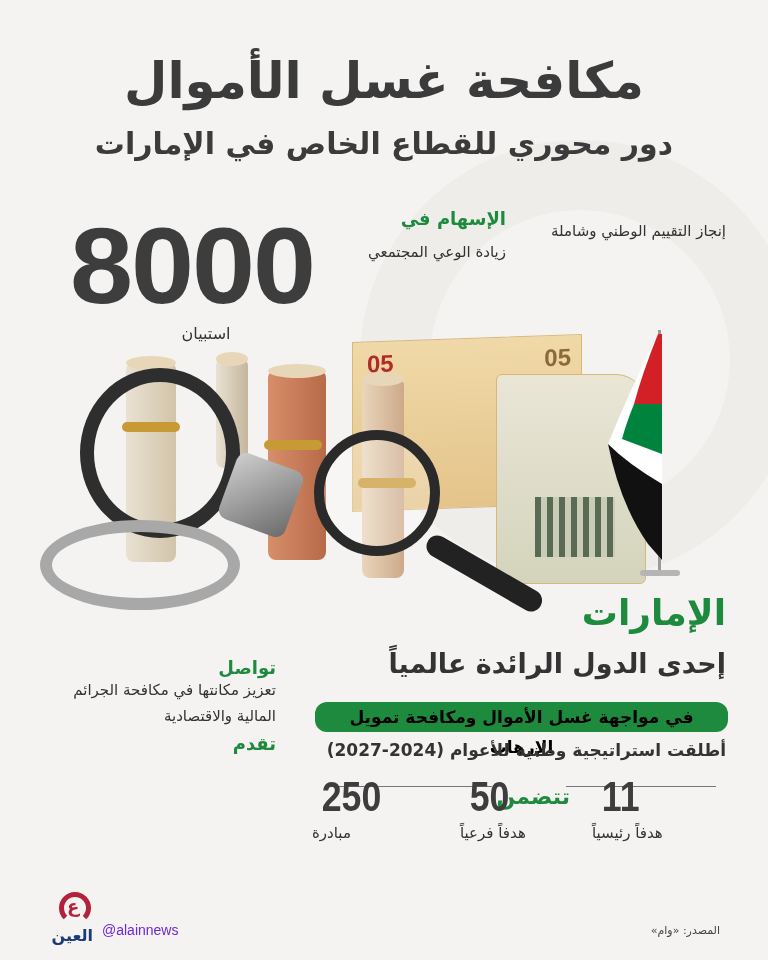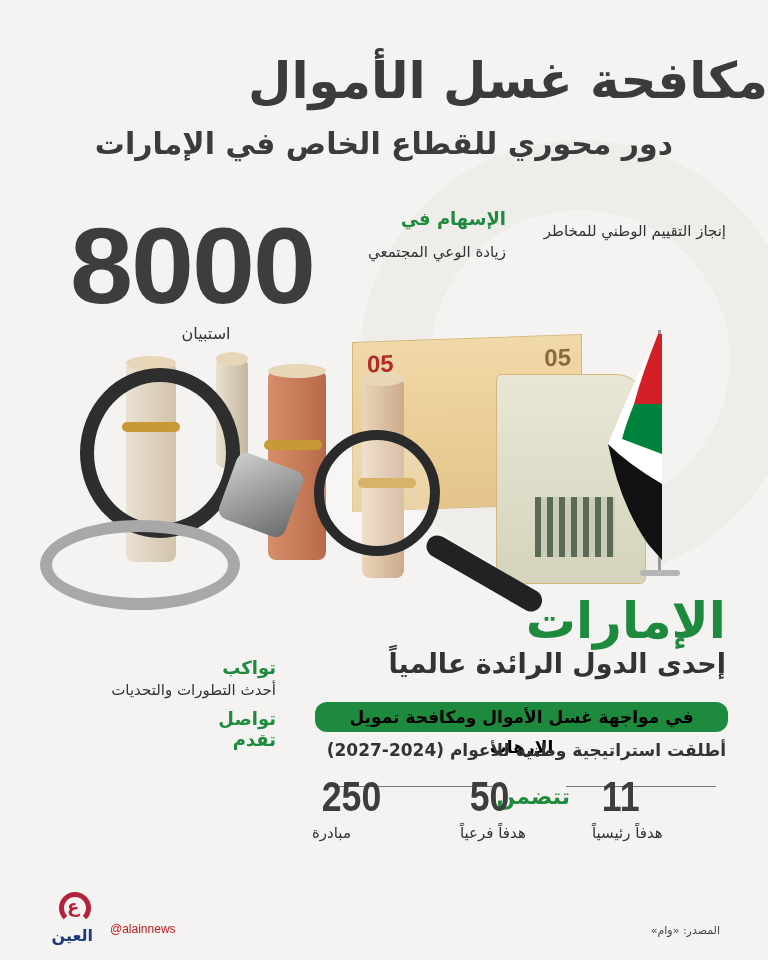--- a/index.html
+++ b/index.html
@@ -9,21 +9,21 @@
     background: #f4f3f1;
     font-family: "DejaVu Sans", sans-serif;
     color: #333;
     direction: rtl;
   }
   .bg-ring {
     position: absolute; left: 360px; top: 140px; width: 440px; height: 440px;
     border-radius: 50%; border: 70px solid #ecebe8; opacity: .8;
   }
   .title {
-    position: absolute; top: 52px; left: 0; width: 768px; text-align: right;
+    position: absolute; top: 52px; left: 0; width: 768px; text-align: center;
     font-size: 50px; font-weight: bold; color: #3b3b3b; letter-spacing: -1px;
   }
   .subtitle {
     position: absolute; top: 126px; left: 0; width: 768px; text-align: center;
     font-size: 30px; font-weight: bold; color: #3b3b3b;
   }
   .stat-col { position: absolute; text-align: right; }
   .stat-col .h { color: #1e8a3d; font-weight: bold; font-size: 18px; }
   .stat-col .b { color: #333; font-size: 15px; line-height: 1.55; margin-top: 12px; }
   .col1 { right: 42px; top: 208px; width: 190px; }
@@ -56,21 +56,21 @@
   .cuff1 { left: 44px; top: 38px; width: 160px; height: 170px; }
   .cuff2 { left: 4px; top: 190px; width: 200px; height: 90px; border-color: #a8a8a8; border-width: 12px; }
   .chain { position: absolute; left: 190px; top: 130px; width: 70px; height: 70px; background: linear-gradient(135deg,#cfcfcf,#6a6a6a); border-radius: 10px; transform: rotate(20deg); }
   .lens { position: absolute; left: 278px; top: 100px; width: 126px; height: 126px; border-radius: 50%; border: 10px solid #2a2a2a; background: rgba(255,255,255,.25); }
   .handle { position: absolute; left: 392px; top: 200px; width: 130px; height: 22px; background: #222; border-radius: 11px; transform: rotate(30deg); transform-origin: left center; }
   .pole { position: absolute; left: 622px; top: 0; width: 3px; height: 245px; background: #9a9a9a; }
   .base { position: absolute; left: 604px; top: 240px; width: 40px; height: 6px; background: #b5b5b5; border-radius: 3px; }
   .flag { position: absolute; left: 572px; top: 4px; width: 54px; height: 226px; }
 
   
-  .uae-title { position: absolute; right: 42px; top: 592px; font-size: 50px; font-weight: bold; color: #1e8a3d; }
+  .uae-title { position: absolute; right: 42px; top: 592px; font-size: 36px; font-weight: bold; color: #1e8a3d; }
   .uae-sub { position: absolute; right: 42px; top: 648px; font-size: 27px; font-weight: bold; color: #333; }
   .green-bar { position: absolute; right: 40px; top: 702px; width: 413px; height: 30px; background: #1e8a3d; color: #000000; font-size: 17px; font-weight: bold; text-align: center; line-height: 30px; border-radius: 12px; }
   .strategy { position: absolute; right: 42px; top: 740px; font-size: 17px; font-weight: bold; color: #333; }
   .divider { position: absolute; top: 786px; height: 1px; background: #777; }
   .div-l { left: 326px; width: 166px; }
   .div-r { left: 566px; width: 150px; }
   .includes { position: absolute; left: 490px; width: 80px; top: 784px; text-align: right; color: #1e8a3d; font-weight: bold; font-size: 22px; }
   .metric { position: absolute; top: 776px; width: 130px; text-align: left; }
   .metric .num { direction: ltr; font-family: "Liberation Sans", sans-serif; font-weight: bold; font-size: 42px; color: #3d3d3d; line-height: 1; transform: scaleX(0.85); }
   .metric .lbl { font-size: 15px; color: #333; margin-top: 6px; }
@@ -79,33 +79,33 @@
   
   .pillars { position: absolute; left: 56px; top: 657px; width: 220px; text-align: right; }
   .pillar .ph { color: #1e8a3d; font-weight: bold; font-size: 18px; }
   .pillar .pb { color: #333; font-size: 15px; line-height: 1.7; margin-bottom: 4px; }
 
   
   .logo { position: absolute; left: 57px; top: 892px; width: 36px; height: 52px; }
   .logo .ring { position: absolute; left: 2px; top: 0; width: 32px; height: 32px; border-radius: 50%; border: 5px solid #b3213a; border-bottom-color: transparent; }
   .logo .glyph { position: absolute; left: 10px; top: 4px; color: #b3213a; font-weight: bold; font-size: 18px; }
   .logo .name { position: absolute; left: 0; top: 34px; width: 36px; text-align: center; color: #1b3a7a; font-size: 16px; font-weight: bold; }
-  .handle-txt { position: absolute; left: 110px; top: 922px; direction: ltr; font-family: "Liberation Sans", sans-serif; font-size: 12px; color: #b91c1c; }
+  .handle-txt { position: absolute; left: 102px; top: 922px; direction: ltr; font-family: "Liberation Sans", sans-serif; font-size: 14px; color: #6d28d9; }
   .source { position: absolute; right: 48px; top: 924px; font-size: 11px; color: #444; }
 </style>
 </head>
 <body>
 
 <div class="bg-ring"></div>
 
 <h1 class="title">مكافحة غسل الأموال</h1>
 <h2 class="subtitle">دور محوري للقطاع الخاص في الإمارات</h2>
 
 <div class="stat-col col1">
-  <div class="b">إنجاز التقييم الوطني للمخاطر</div>
+  <div class="b">إنجاز التقييم الوطني وشاملة</div>
 </div>
 <div class="stat-col col2">
   <div class="h">الإسهام في</div>
   <div class="b">زيادة الوعي المجتمعي</div>
 </div>
 <div class="stat-col col3">
   <div class="big8000">8000</div>
   <div class="unit">استبيان</div>
 </div>
 
@@ -164,25 +164,22 @@
   <div class="num">50</div>
   <div class="lbl">هدفاً فرعياً</div>
 </div>
 <div class="metric m3">
   <div class="num">250</div>
   <div class="lbl">مبادرة</div>
 </div>
 
 <div class="pillars">
   <div class="pillar">
-    <div class="ph">تواكب</div>
-    <div class="pb">أحدث التطورات والتحديات</div>
-  </div>
-  <div class="pillar">
     <div class="ph">تواصل</div>
+    <div class="pb">تعزيز مكانتها في مكافحة الجرائم المالية والاقتصادية</div>
   </div>
   <div class="pillar">
     <div class="ph">تقدم</div>
   </div>
 </div>
 
 <div class="logo">
   <div class="ring"></div>
   <div class="glyph">ع</div>
   <div class="name">العين</div>

